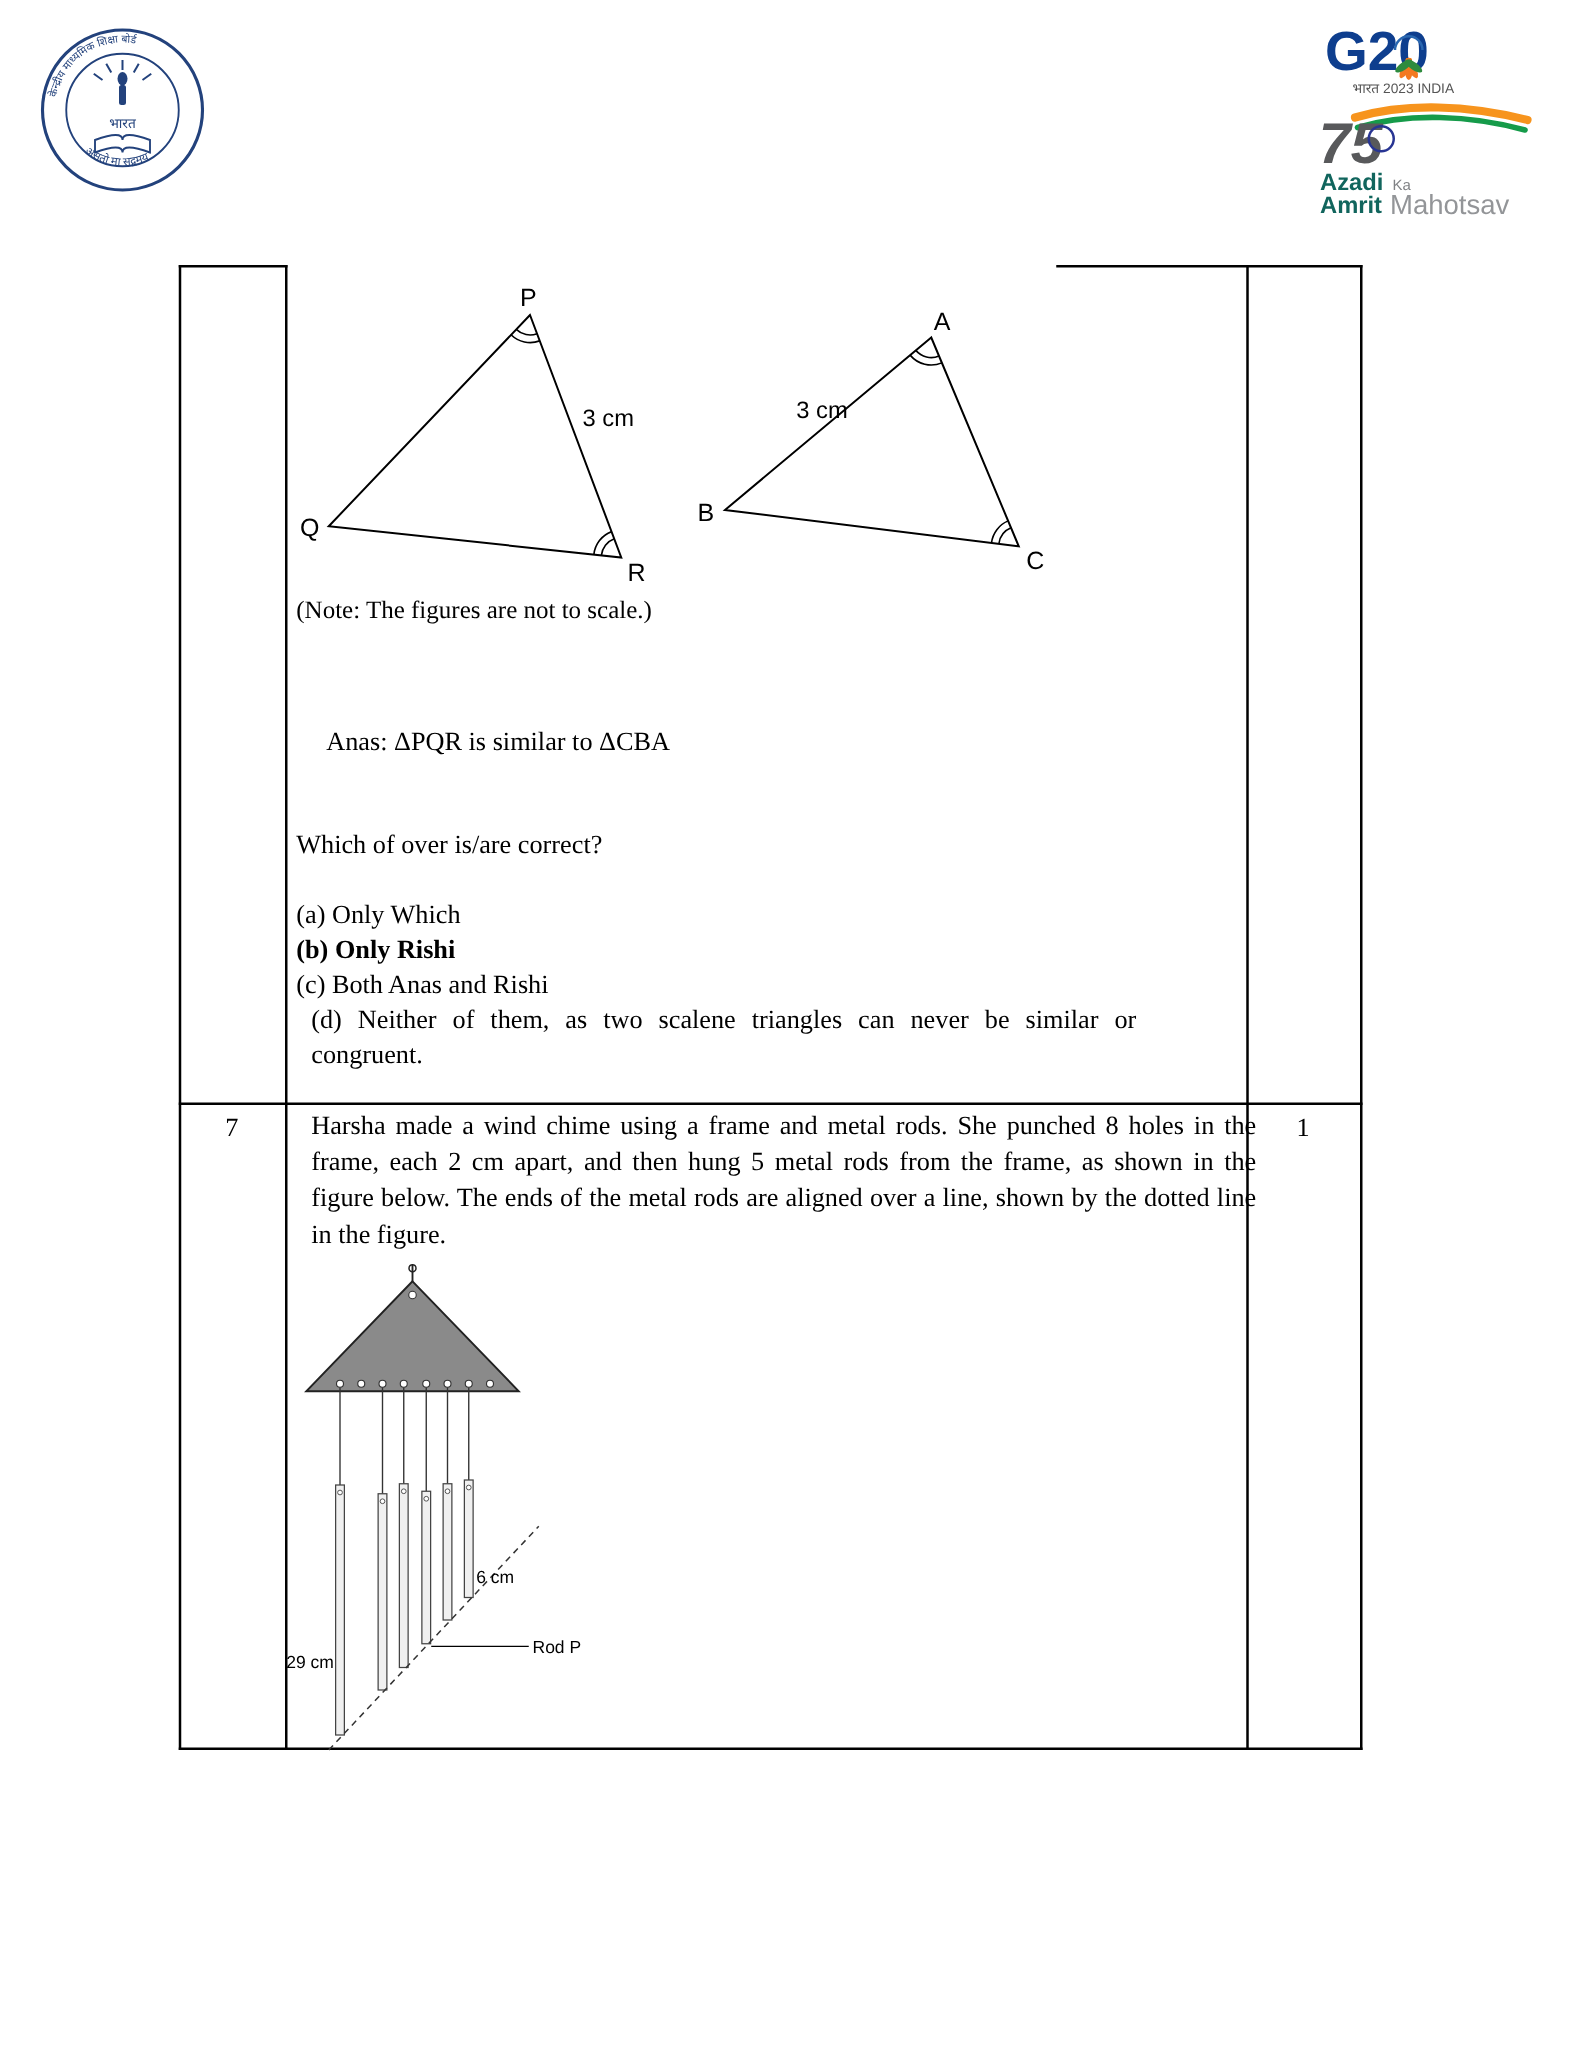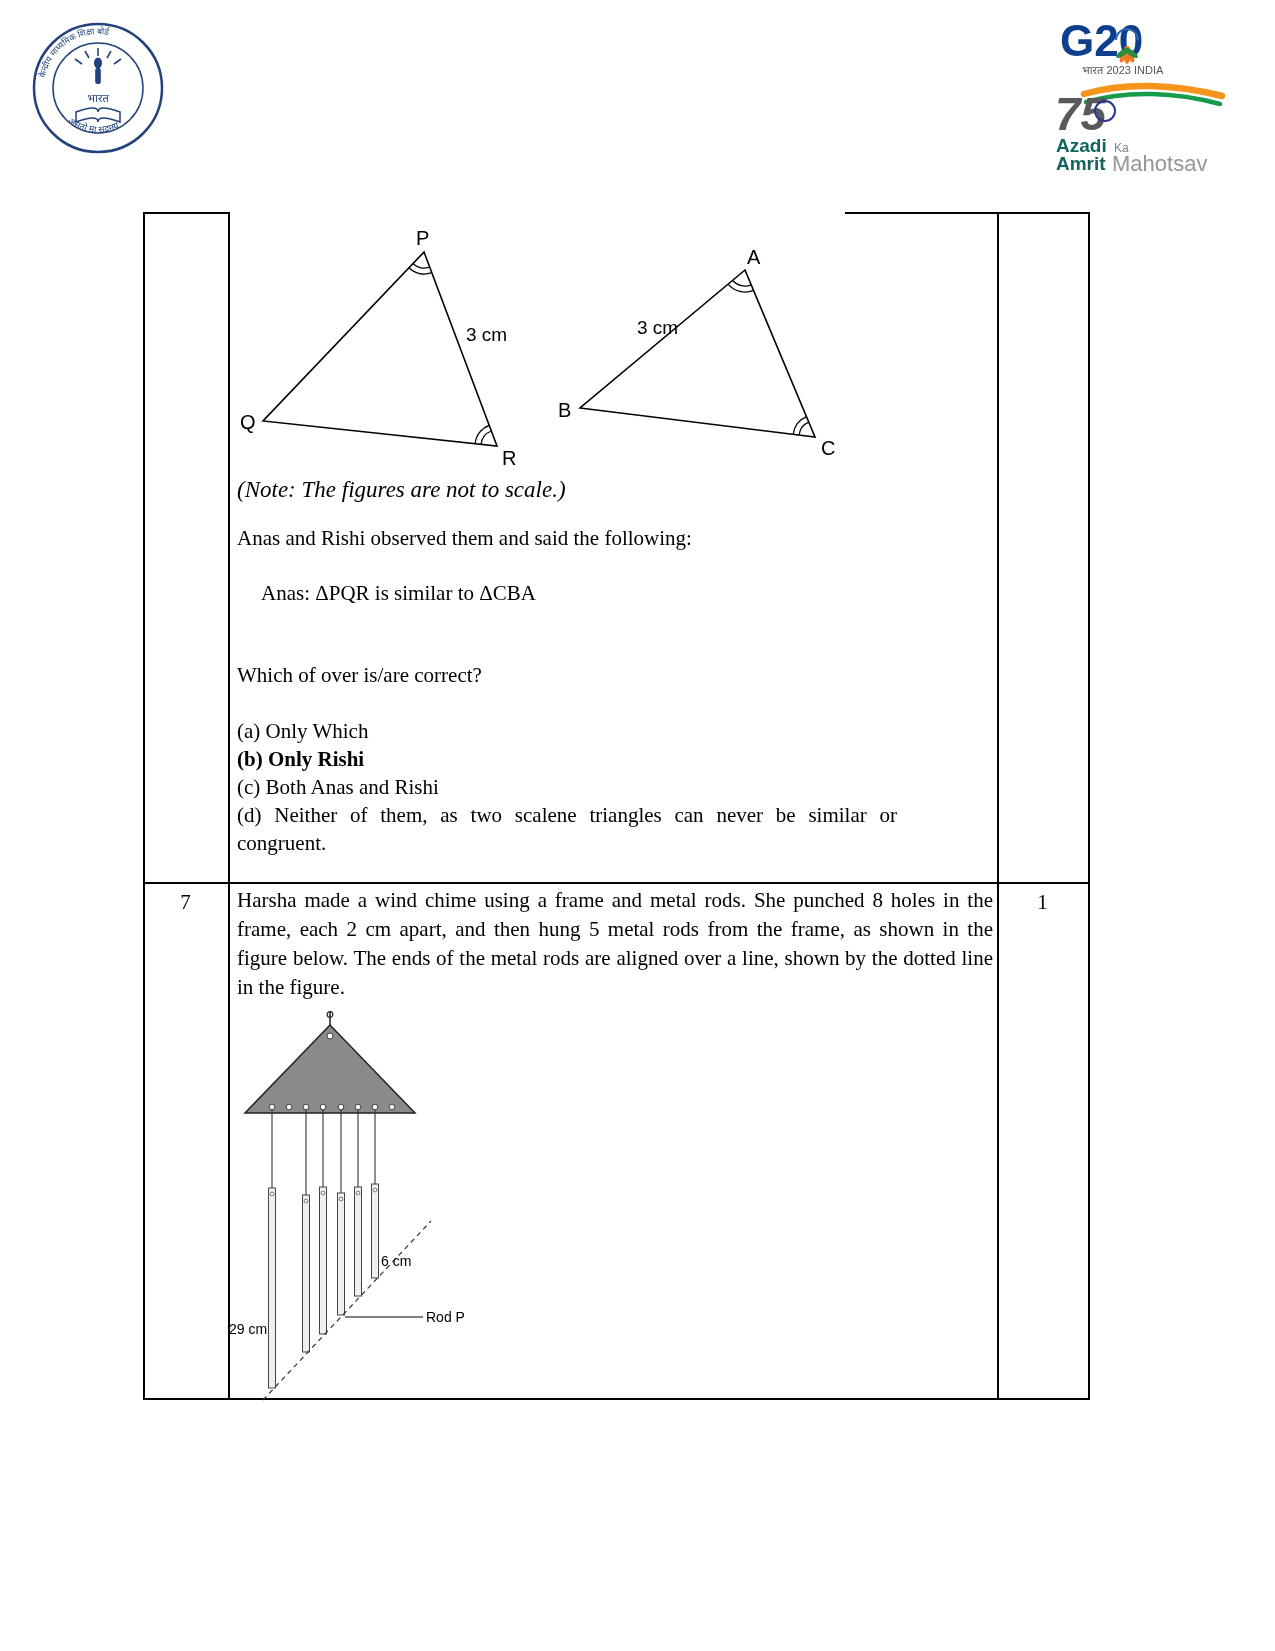--- a/index.html
+++ b/index.html
@@ -6,22 +6,22 @@
   html,body { background:#ffffff; }
   body {
     width:1275px; height:1651px; position:relative; overflow:hidden;
     font-family:"Liberation Serif", serif; color:#000;
   }
   .abs { position:absolute; }
   .vline { position:absolute; width:2px; background:#000; }
   .hline { position:absolute; height:2px; background:#000; }
   .txt { position:absolute; font-size:21px; line-height:28px; white-space:nowrap; }
   .wrap { white-space:normal; }
-  .note { position:absolute; font-size:23px; font-style:italic; }
-  .just { text-align:justify; }
+  .note { position:absolute; font-size:20px; }
+  .just { text-align:justify;margin-left:12px; }
   .center { text-align:center; }
   svg text { font-family:"Liberation Sans", sans-serif; }
   svg .serif { font-family:"Liberation Serif", serif; }
 </style>
 </head>
 <body>
 
 <div class="abs" style="left:0;top:0;width:1275px;height:1651px;">
 
   <svg class="abs" style="left:28px;top:10px;" width="140" height="152" viewBox="0 0 140 152">
@@ -110,21 +110,20 @@
       <path d="M576.5,188.7 A22,22 0 0 0 563.2,206.3"></path>
     </g>
     <text x="517" y="36" font-size="20">A</text>
     <text x="328" y="189" font-size="20">B</text>
     <text x="591" y="227" font-size="20">C</text>
     <text x="407" y="106" font-size="19">3 cm</text>
   </svg>
 
   <div class="note" style="left:237px;top:477px;">(Note: The figures are not to scale.)</div>
 
-  <div class="txt" style="left:237px;top:524px;">Anas and Rishi observed them and said the following:</div>
   <div class="txt" style="left:237px;top:579px;margin-left:24px;">Anas: ΔPQR is similar to ΔCBA</div>
   <div class="txt" style="left:237px;top:661px;">Which of over is/are correct?</div>
 
   <div class="txt" style="left:237px;top:717px;">(a) Only Which</div>
   <div class="txt" style="left:237px;top:745px;font-weight:bold;">(b) Only Rishi</div>
   <div class="txt" style="left:237px;top:773px;">(c) Both Anas and Rishi</div>
   <div class="txt wrap just" style="left:237px;top:801px;width:660px;">(d) Neither of them, as two scalene triangles can never be similar or congruent.</div>
 
   <div class="txt center" style="left:143px;top:888px;width:85px;">7</div>
   <div class="txt center" style="left:997px;top:888px;width:91px;">1</div>

